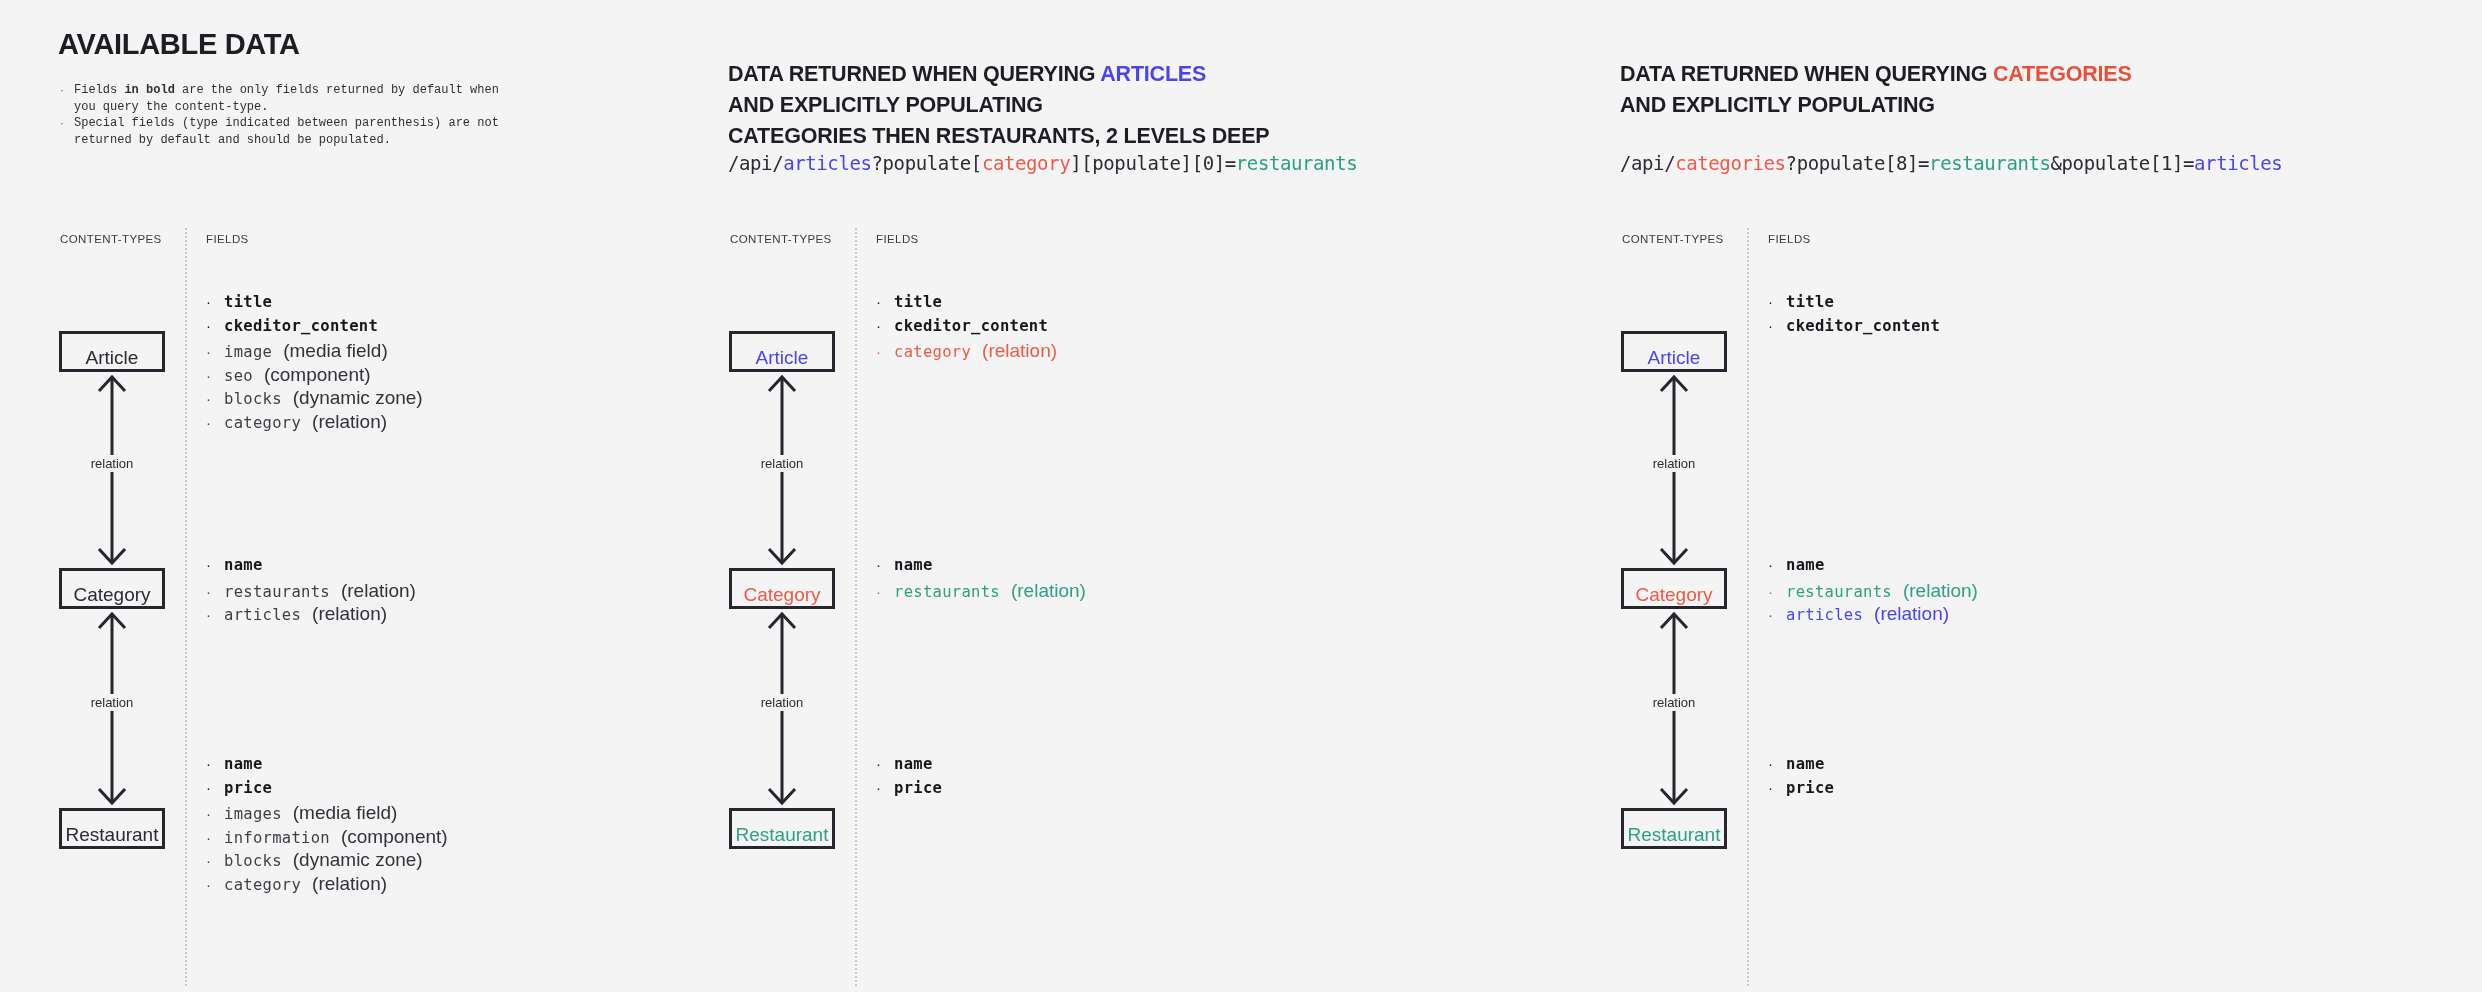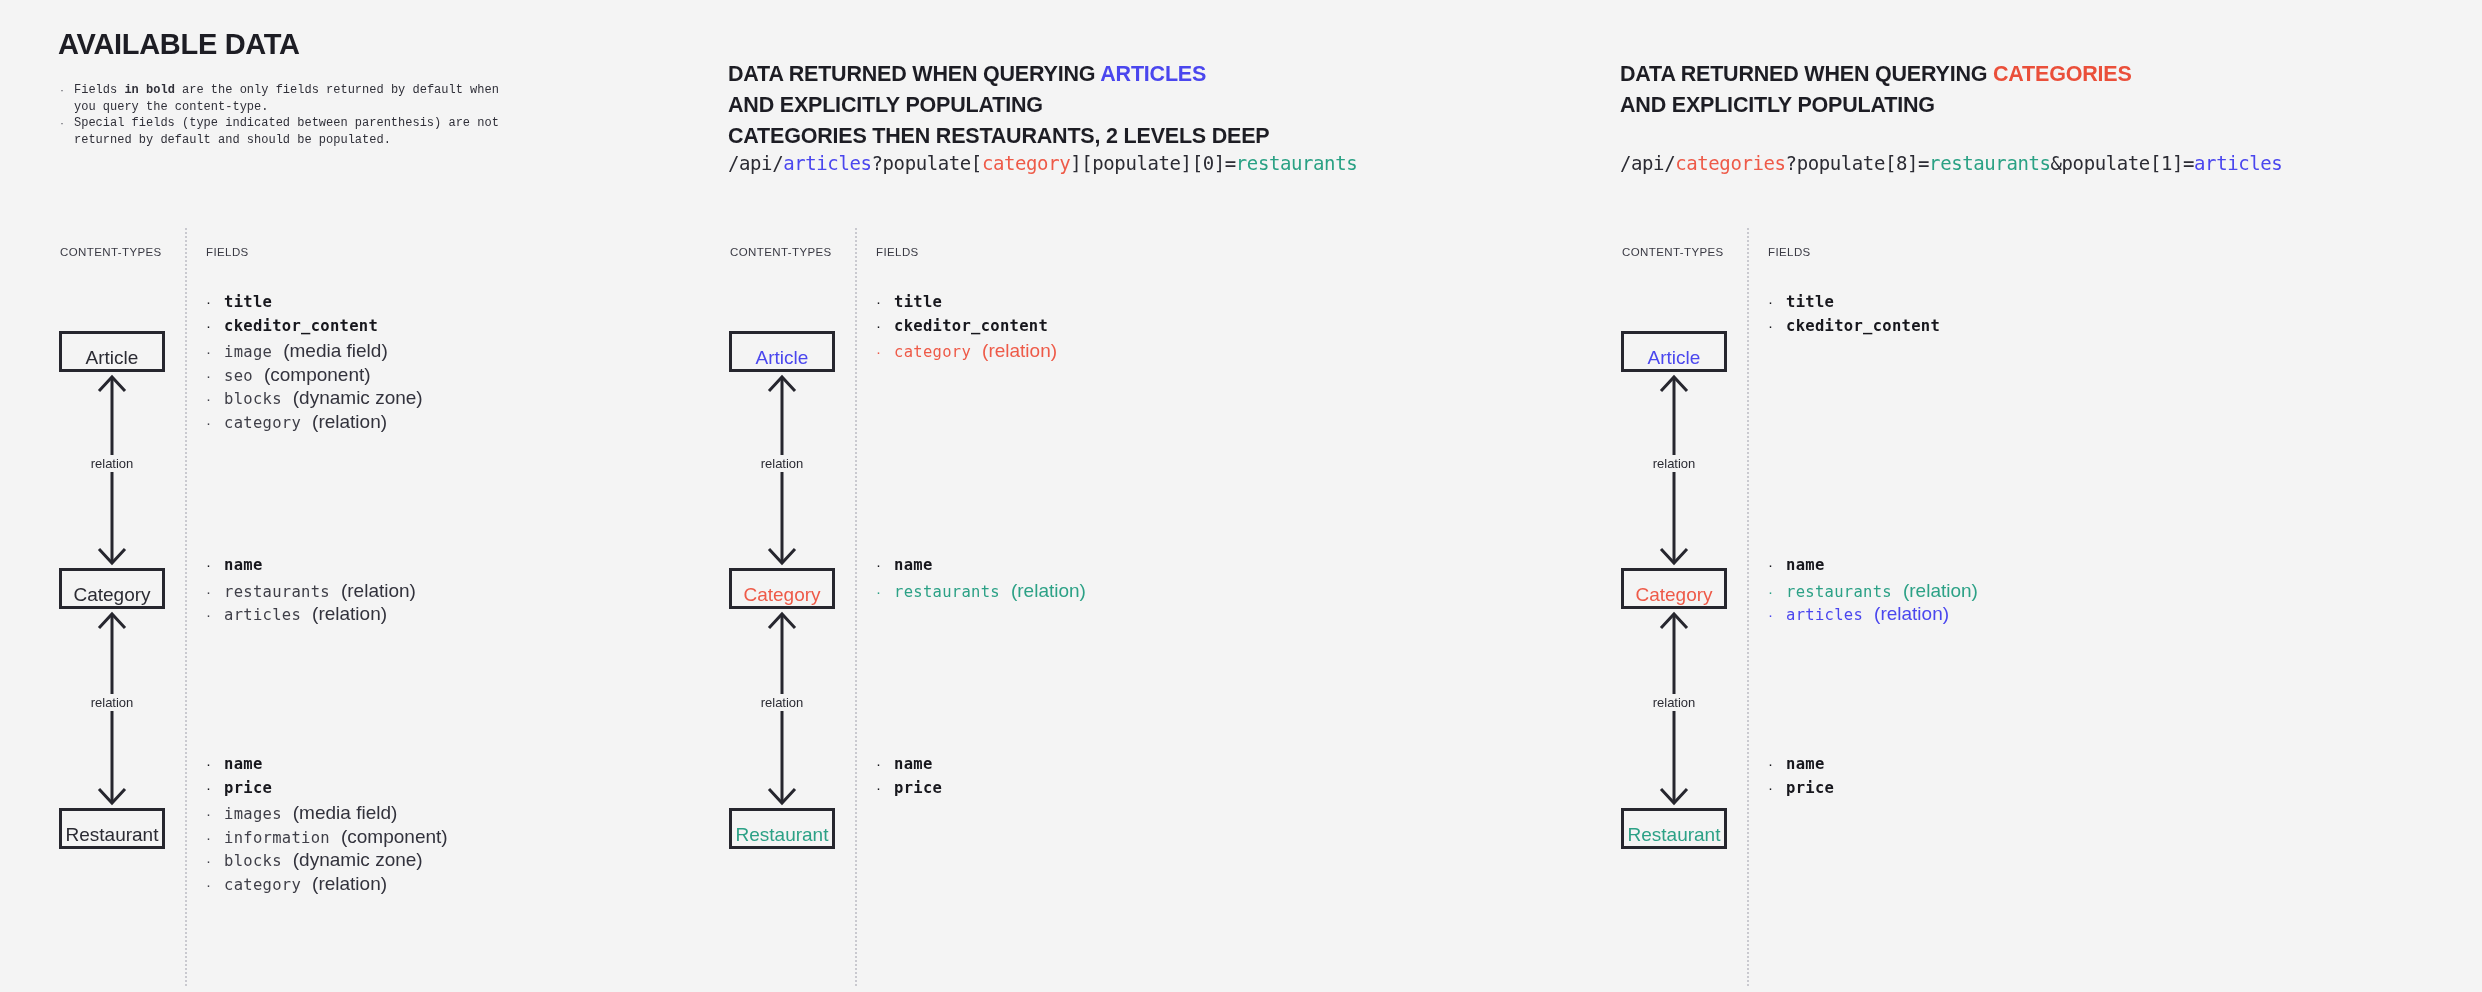--- a/index.html
+++ b/index.html
@@ -39,21 +39,21 @@
     font-family:"DejaVu Sans Mono", monospace;
     font-size:19px;letter-spacing:-0.4px;white-space:nowrap;color:#2b2b33;
   }
   .code-dark{color:#2b2b33;}
   .code-blue{color:#4a46ee;}
   .code-red{color:#ee5a48;}
   .code-teal{color:#2aa184;}
 
   
   .subhead{
-    position:absolute;top:246px;font-size:11.5px;letter-spacing:0.4px;color:#3a3a44;white-space:nowrap;
+    position:absolute;top:233px;font-size:11.5px;letter-spacing:0.4px;color:#3a3a44;white-space:nowrap;
   }
   .subhead.ct{left:2px;}
   .subhead.fl{left:148px;}
   .vdivider{
     position:absolute;top:228px;left:127px;width:0;height:758px;
     border-left:2px dotted #c9c9cf;
   }
 
   
   .ctbox{

